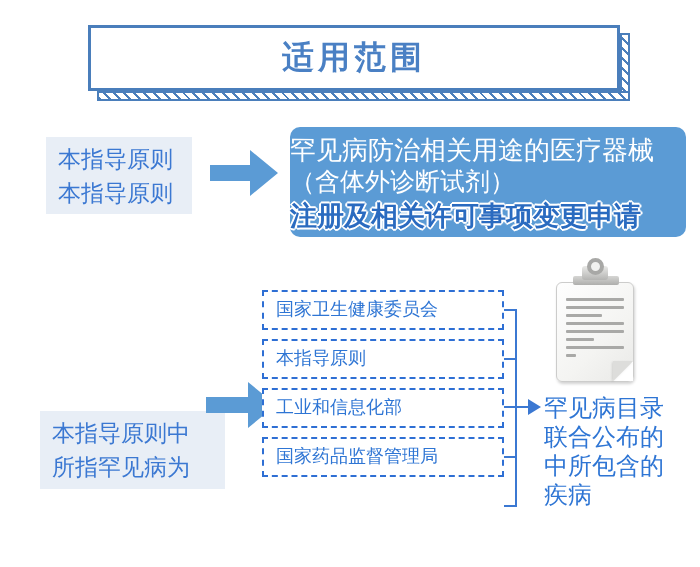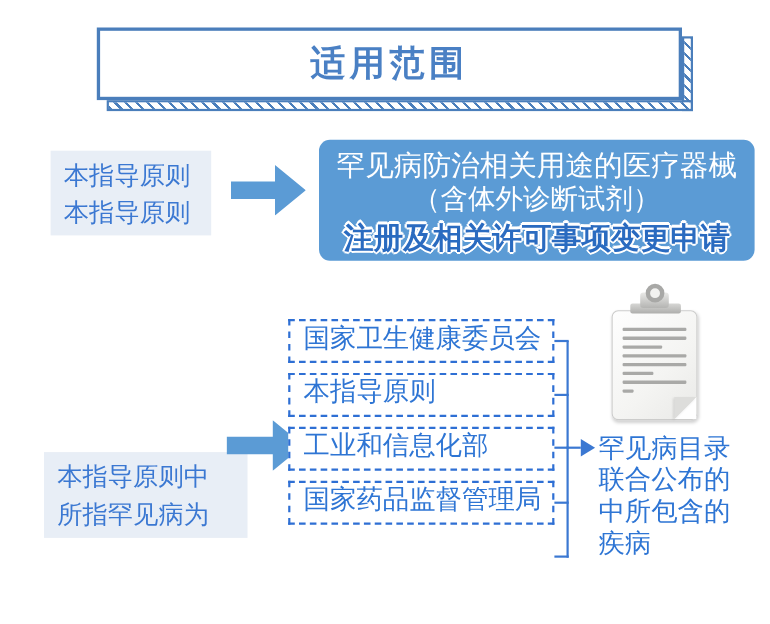--- a/index.html
+++ b/index.html
@@ -21,30 +21,30 @@
   #src1{left:46px;top:137px;width:146px;height:77px;}
   #src2{left:40px;top:367px;width:185px;height:78px;margin-top:44px;}
 
   
   .flow-arrow{position:absolute;}
   #arrow1{left:210px;top:150px;}
   #arrow2{left:206px;top:382px;}
 
   
   .target-box{position:absolute;left:290px;top:127px;width:396px;height:110px;box-sizing:border-box;
-    background:#5b9bd5;border-radius:10px;text-align:center;padding-top:8px;}
+    background:#5b9bd5;border-radius:10px;text-align:left;padding-top:8px;}
   .target-line1{color:#ffffff;font-size:26px;line-height:31px;}
   .target-line2{color:#ffffff;font-size:25px;line-height:31px;}
   .target-line3{color:#2a6bc0;font-size:27px;font-weight:bold;line-height:38px;
     text-shadow:-2px 0 0 #fff,2px 0 0 #fff,0 -2px 0 #fff,0 2px 0 #fff,
       -1px -1px 0 #fff,1px 1px 0 #fff,-1px 1px 0 #fff,1px -1px 0 #fff;}
 
   
   .agency-box{position:absolute;left:262px;width:242px;height:40px;box-sizing:border-box;
-    border:2px dashed #2e6fd4;color:#2e75d4;font-size:24px;line-height:35px;padding-left:12px;background:#ffffff;font-family:Liberation Mono, monospace;}
+    border:2px dashed #2e6fd4;color:#2e75d4;font-size:18px;line-height:35px;padding-left:12px;background:#ffffff;}
   #ag0{top:290px;} #ag1{top:339px;} #ag2{top:388px;} #ag3{top:437px;} #ag4{top:486px;}
 
   
   .bracket-v{position:absolute;left:515px;top:310px;width:2px;height:197px;background:#3b78d2;}
   .bracket-stub{position:absolute;left:504px;width:13px;height:2px;background:#3b78d2;}
   .bracket-out{position:absolute;left:515px;top:406px;width:13px;height:2px;background:#3b78d2;}
   .bracket-arrow{position:absolute;left:528px;top:399px;width:0;height:0;
     border-left:13px solid #3b78d2;border-top:8px solid transparent;border-bottom:8px solid transparent;}
 
   

